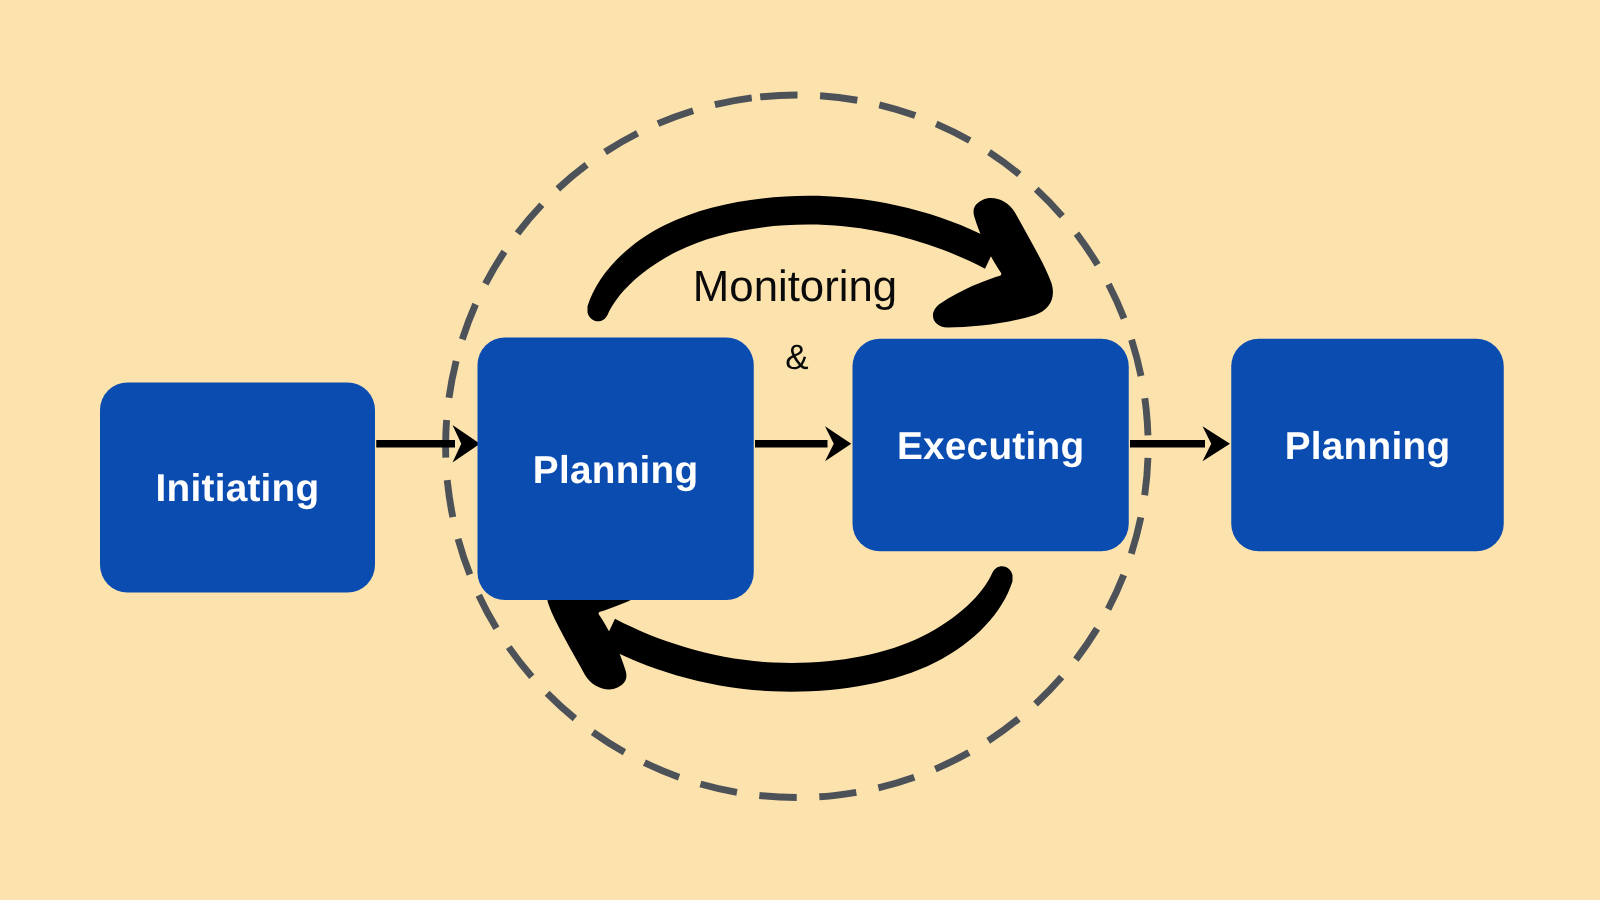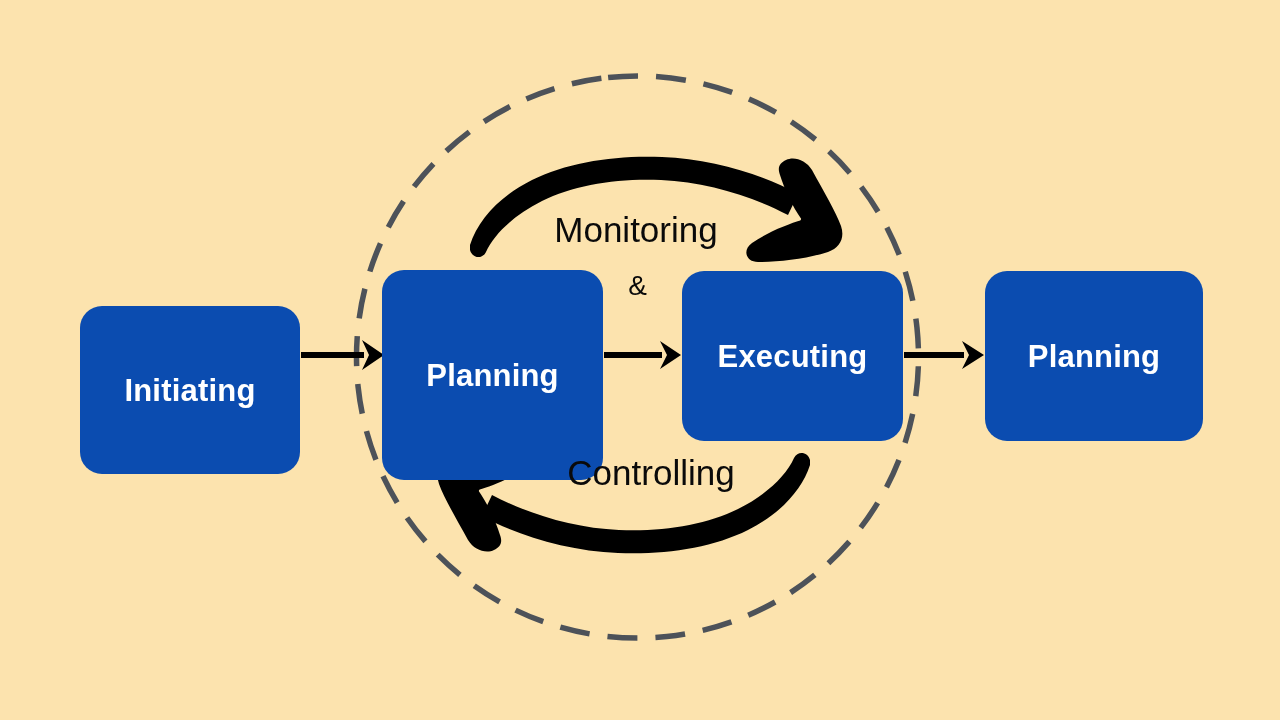--- a/index.html
+++ b/index.html
@@ -177,15 +177,14 @@
   <div class="phase-box" id="box-executing">
     <span class="phase-label">Executing</span>
   </div>
 
   <div class="phase-box" id="box-closing">
     <span class="phase-label">Planning</span>
   </div>
 
   <div class="cycle-label" id="label-monitoring">Monitoring</div>
   <div class="cycle-label" id="label-ampersand">&amp;</div>
-  <div class="cycle-label" id="label-controlling">Controlling</div>
 
 </div>
 
 </body></html>

